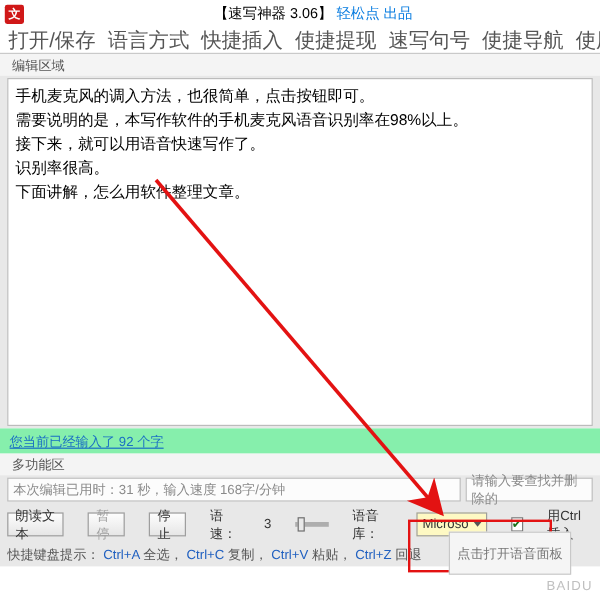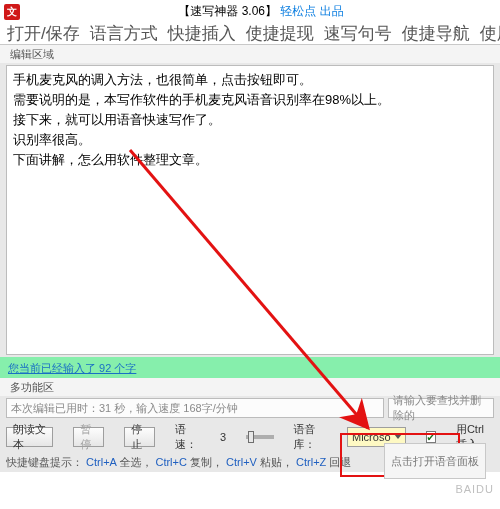--- a/index.html
+++ b/index.html
@@ -27,21 +27,21 @@
 .slider-thumb{position:absolute;left:2px;top:-4px;width:6px;height:12px;background:#e8e8e8;border:1px solid #6e6e6e}
 .combo{height:20px;border:1px solid #9e9e9e;background:#fef9c3;font-size:11px;padding:0 14px 0 4px;display:inline-flex;align-items:center;position:relative;color:#333}
 .combo:after{content:"";position:absolute;right:3px;top:6px;border-left:4px solid transparent;border-right:4px solid transparent;border-top:5px solid #555}
 .chk{width:12px;height:12px;border:1px solid #7a7a7a;display:inline-flex;align-items:center;justify-content:center;font-size:10px;color:#1a6f1a;background:#fff}
 .chk-label{font-size:11px;color:#333}
 .hint-row{margin-top:3px;font-size:11px;color:#555;white-space:nowrap;overflow:hidden}
 .k{color:#2060c0}
 .arrow-svg{position:absolute;left:0;top:0;width:500px;height:509px;pointer-events:none}
 .red-box{position:absolute;left:340px;top:433px;width:120px;height:44px;border:2px solid #e31212;pointer-events:none}
 .watermark{position:absolute;right:6px;bottom:14px;font-size:11px;color:#bfbfbf;letter-spacing:1px}
-.speaker-btn{position:absolute;right:14px;bottom:30px;height:22px;border:1px solid #c8c8c8;background:#f5f5f5;font-size:11px;color:#777;padding:17px 6px;display:flex;align-items:center}
+.speaker-btn{position:absolute;right:24px;bottom:30px;height:22px;border:1px solid #c8c8c8;background:#f5f5f5;font-size:11px;color:#777;padding:17px 6px;display:flex;align-items:center}
 </style>
 </head>
 <body>
 
 <div class="titlebar">
   <div class="app-icon">文</div>
   <div class="title-text">
     <span>【速写神器 3.06】</span>
     <span class="title-part2"> 轻松点 出品</span>
   </div>

